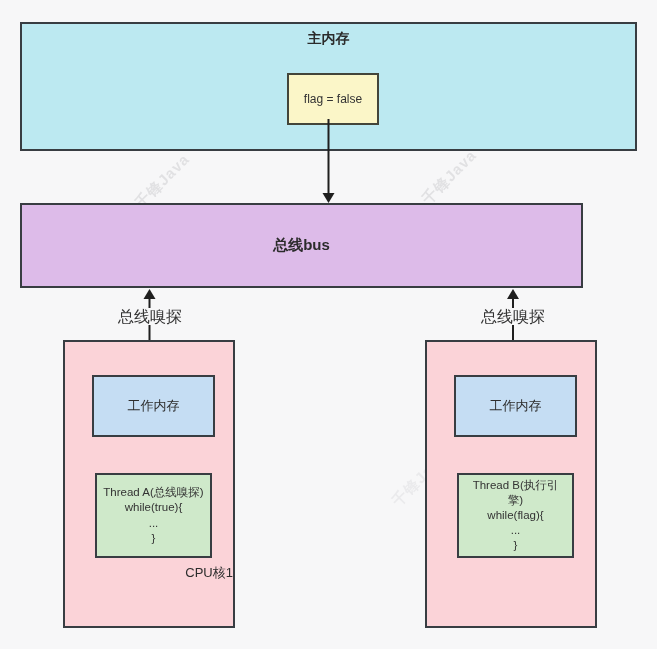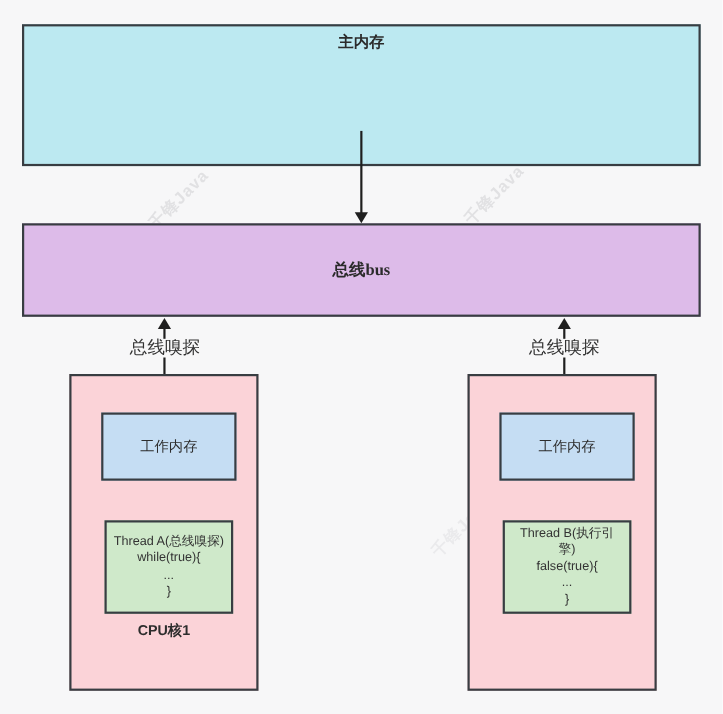--- a/index.html
+++ b/index.html
@@ -21,23 +21,23 @@
   }
   .flag-box{
     position:absolute;left:265px;top:49px;width:88px;height:48px;
     background:#fbf6c8;border:2px solid #43453a;
     display:flex;align-items:center;justify-content:center;
     font-size:12px;color:#333;
   }
 
   
   .bus{
-    left:20px;top:203px;width:617px;height:85px;background:#ddbbe9;
+    left:20px;top:203px;width:563px;height:85px;background:#ddbbe9;
     display:flex;align-items:center;justify-content:center;
-    font-size:15px;font-weight:bold;color:#2b2b2b;font-family:Liberation Serif, serif;
+    font-size:15px;font-weight:bold;color:#2b2b2b;
   }
 
   
   .sniff-label{
     position:absolute;top:308px;width:80px;height:17px;
     background:#f7f7f8;text-align:center;
     font-size:16px;line-height:17px;color:#333;
   }
   .sniff-left{left:110px;}
   .sniff-right{left:473px;}
@@ -52,21 +52,21 @@
     font-size:13px;color:#2d2d2d;
   }
   .thread{
     left:30px;top:131px;width:117px;height:85px;background:#cfe9ca;
     display:flex;align-items:center;justify-content:center;
     text-align:center;font-size:11.5px;line-height:1.32;color:#333;
   }
   .thread span{white-space:pre-line;}
   .cpu-label{
     position:absolute;top:222px;left:0;width:100%;
-    text-align:center;font-size:13px;color:#2d2d2d;font-weight:bold;
+    text-align:right;font-size:13px;color:#2d2d2d;
   }
 
   
   .arrows{position:absolute;left:0;top:0;pointer-events:none;}
 
   
   .watermark{
     position:absolute;
     transform:rotate(-45deg);
     font-size:15px;font-weight:bold;letter-spacing:1px;
@@ -81,20 +81,23 @@
 <body>
 
 <div class="canvas">
 
   <div class="watermark wm1">千锋Java</div>
   <div class="watermark wm2">千锋Java</div>
   <div class="watermark wm3">千锋Java</div>
 
   <div class="box main-memory">
     <div class="box-title">主内存</div>
+    <div class="flag-box">
+      <span>flag = false</span>
+    </div>
   </div>
 
   <div class="box bus">
     <span>总线bus</span>
   </div>
 
   <svg class="arrows" width="657" height="649" viewBox="0 0 657 649">
 
     <line x1="328.5" y1="119" x2="328.5" y2="194" stroke="#1f1f1f" stroke-width="2"></line>
     <polygon points="322.5,193 334.5,193 328.5,203" fill="#1f1f1f"></polygon>
@@ -122,19 +125,19 @@
     <div class="cpu-label">CPU核1</div>
   </div>
 
   <div class="box cpu cpu-right">
     <div class="box working">
       <span>工作内存</span>
     </div>
     <div class="box thread">
       <span>Thread B(执行引
 擎)
-false(true){
+while(flag){
 ...
 }</span>
     </div>
   </div>
 
 </div>
 
 </body></html>

